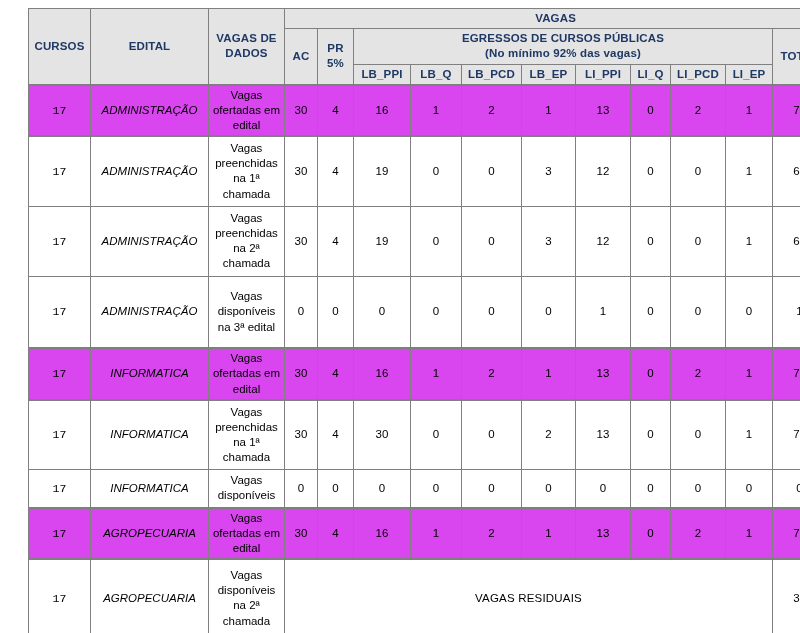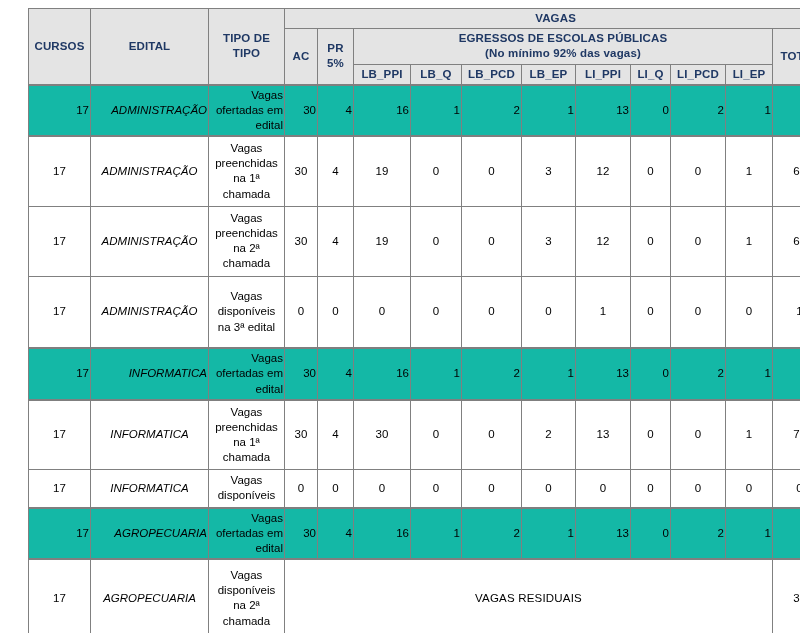--- a/index.html
+++ b/index.html
@@ -68,24 +68,24 @@
     letter-spacing: 0.15px;
   }
 
   th.h-vagas     { font-size: 12px; }
   th.h-egressos  { font-size: 11.5px; line-height: 1.35; }
   th.h-side      { font-size: 12px; }
   th.h-sub       { font-size: 11.5px; margin-top: 21px; }
   th.h-total     { font-size: 12px; }
 
   
-  tbody tr.alt td { background: #14b8a6; text-align: right; }
+  tbody tr.alt td { background: #d946ef; }
   tbody tr.plain td { background: #ffffff; }
 
-  td.c-edital { font-size: 11.5px; }
+  td.c-edital { font-size: 11.5px; font-family: Liberation Mono, monospace; }
   td.c-curso  { font-size: 11px; font-style: italic; }
   td.c-tipo   { font-size: 11.5px; line-height: 1.34; }
   td.c-num    { font-size: 11.5px; }
   td.c-total  { font-size: 11.5px; }
   td.c-residual { font-size: 11.5px; letter-spacing: 0.2px; }
 
   
   tr.thick-top td, tr.thick-top th { border-top: 2px solid #7f7f7f; }
   tr.thick-bot td { border-bottom: 2px solid #7f7f7f; }
 
@@ -131,31 +131,31 @@
         <col style="width:40px">
         <col style="width:55px">
         <col style="width:47px">
         <col style="width:54px">
       </colgroup>
 
       <thead>
         <tr>
           <th rowspan="3" class="h-side">CURSOS</th>
           <th rowspan="3" class="h-side">EDITAL</th>
-          <th rowspan="3" class="h-side">TIPO DE TIPO</th>
+          <th rowspan="3" class="h-side">VAGAS DE DADOS</th>
           <th colspan="11" class="h-vagas">VAGAS</th>
         </tr>
         <tr>
           <th rowspan="2" class="h-side">AC</th>
           <th rowspan="2" class="h-side">
             <span>PR</span><br>
             <span>5%</span>
           </th>
           <th colspan="8" class="h-egressos">
-            <span>EGRESSOS DE ESCOLAS PÚBLICAS</span><br>
+            <span>EGRESSOS DE CURSOS PÚBLICAS</span><br>
             <span>(No mínimo 92% das vagas)</span>
           </th>
           <th rowspan="2" class="h-total">TOTAL</th>
         </tr>
         <tr>
           <th class="h-sub nowrap">LB_PPI</th>
           <th class="h-sub nowrap">LB_Q</th>
           <th class="h-sub nowrap">LB_PCD</th>
           <th class="h-sub nowrap">LB_EP</th>
           <th class="h-sub nowrap">LI_PPI</th>

